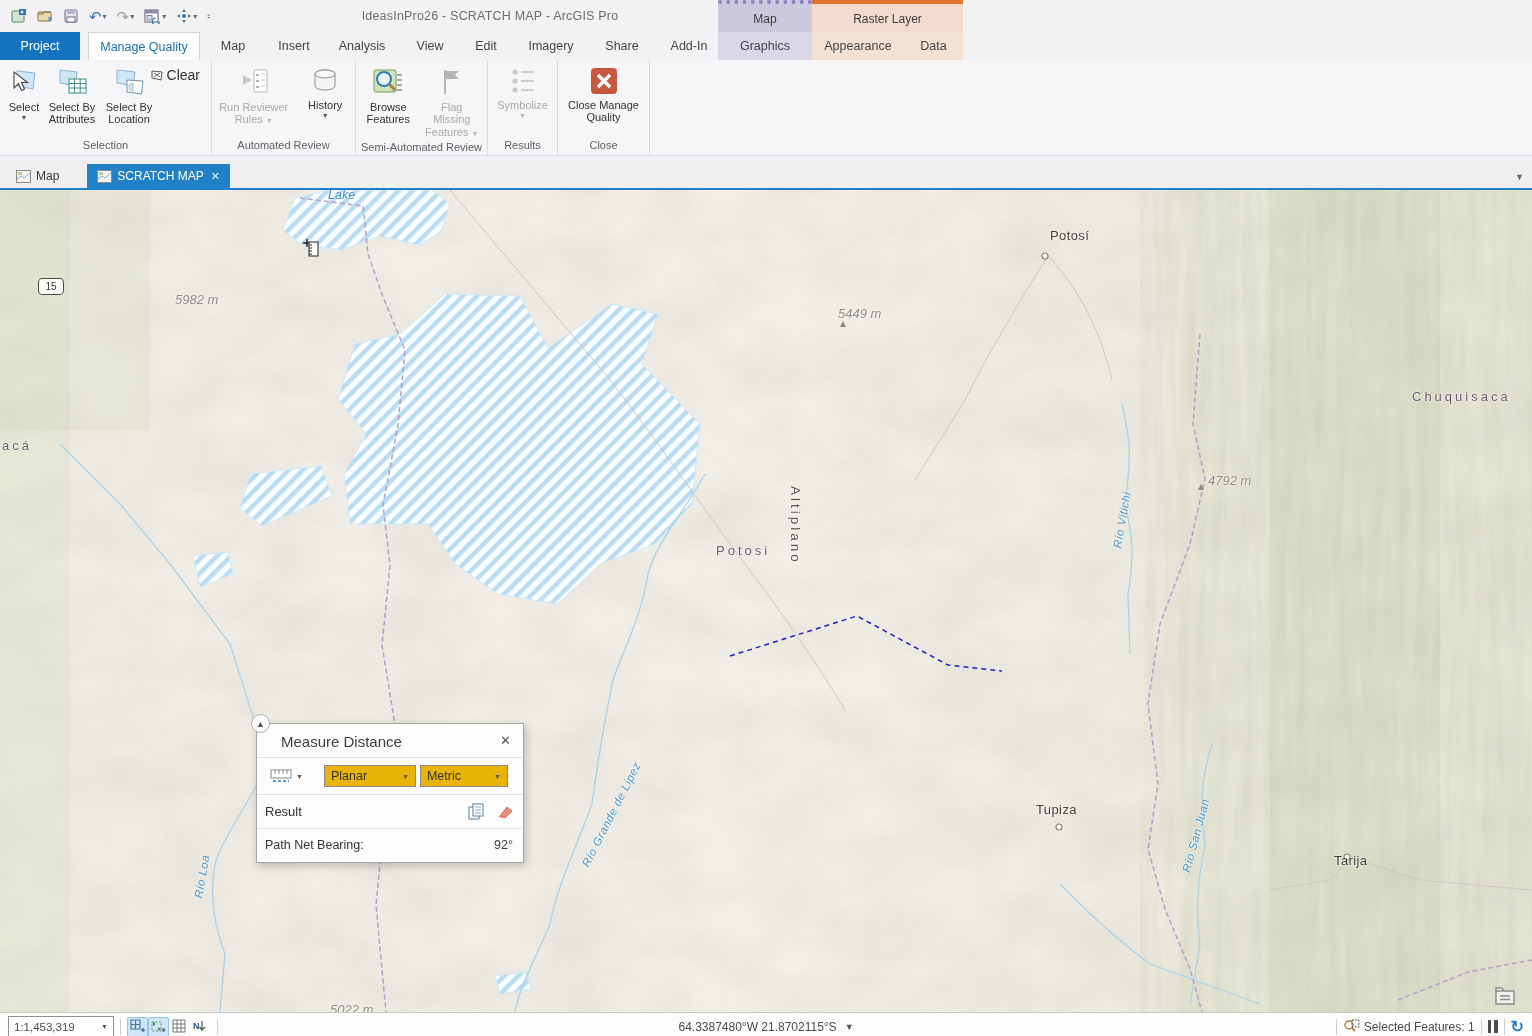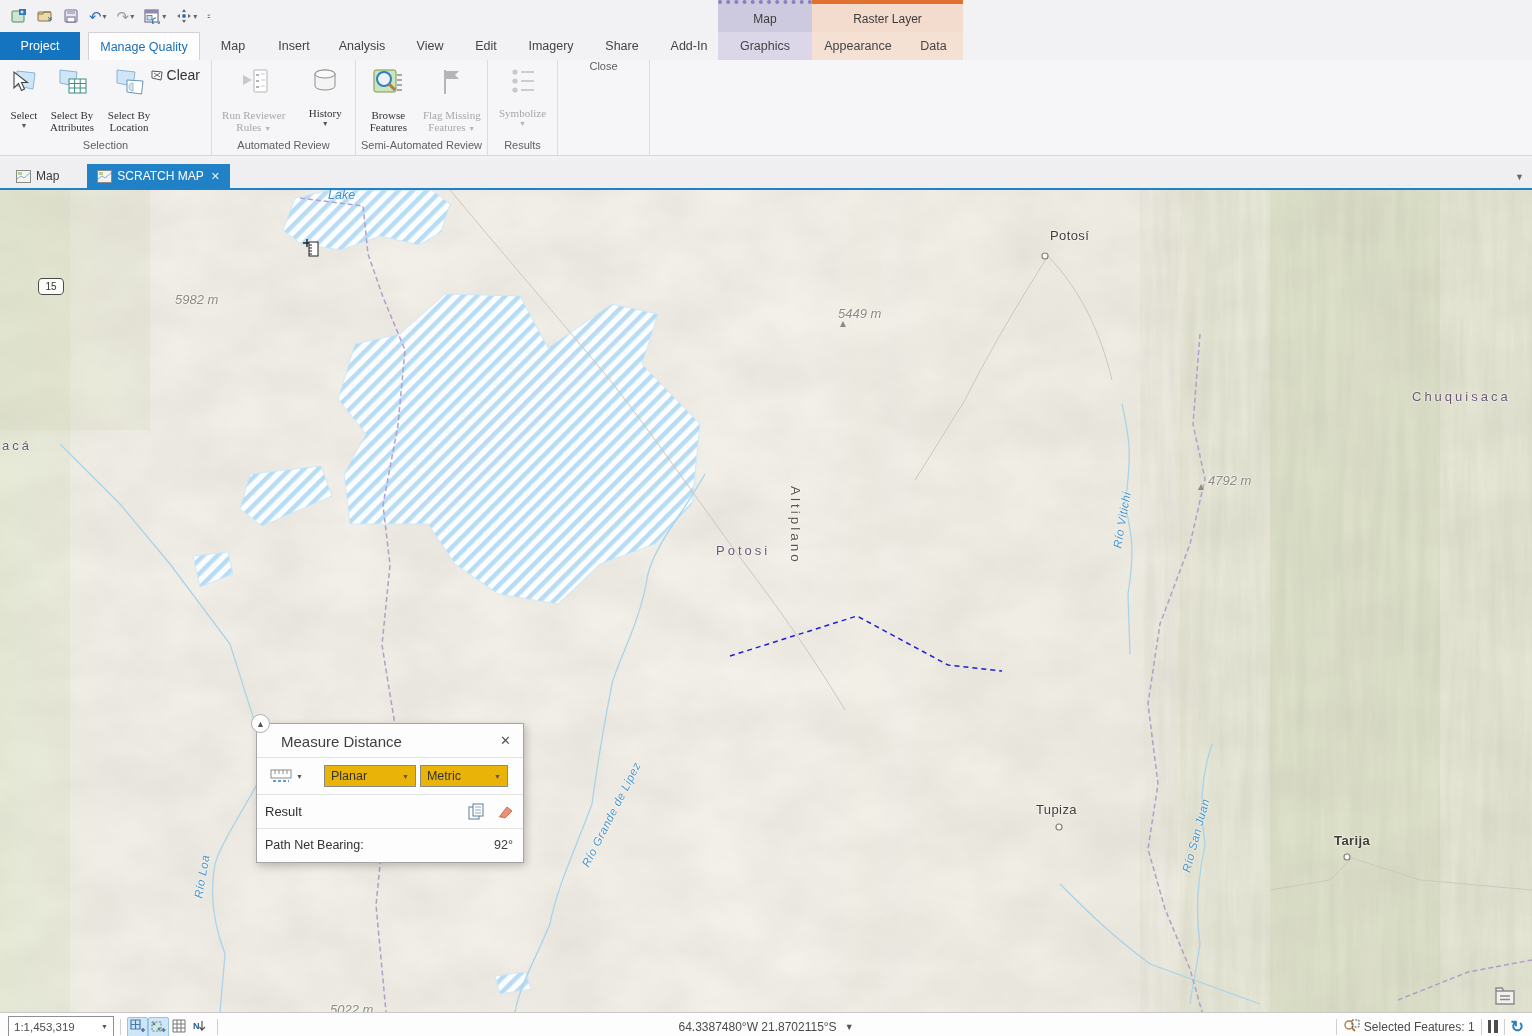--- a/index.html
+++ b/index.html
@@ -29,21 +29,21 @@
   .rtab.active { background:#fdfdfe; color:#1b6fb5; border:1px solid #d4d2d6; border-bottom:none; }
   .ctx-tab-map { background:#dbd7e8; }
   .ctx-tab-raster { background:#f5e1d3; }
 
   
   .ribbon { position:relative; height:96px; background:#f6f5f7; border-bottom:1px solid #cdd9e4; display:flex; }
   .rgroup { display:flex; flex-direction:column; border-right:1px solid #dddbe0; padding:0 4px; }
   .rgroup-content { flex:1; display:flex; align-items:flex-start; position:relative; padding-top:4px; }
   .rgroup-label { height:16px; text-align:center; font-size:11px; color:#5f5e63; }
   .bigbtn { display:flex; flex-direction:column; align-items:center; padding:3px 2px; border-radius:2px; cursor:default; }
-  .bigbtn .blabel { margin-top:12px; font-size:11px; line-height:1.12; text-align:center; color:#333;font-family:Liberation Serif, serif; }
+  .bigbtn .blabel { margin-top:4px; font-size:11px; line-height:1.12; text-align:center; color:#333; }
   .bigbtn.disabled .blabel { color:#a8a8a8; }
   .bcaret { font-size:7px; color:#555; line-height:1; margin-top:1px; }
   .bigbtn.disabled .bcaret { color:#b5b5b5; }
   .smallbtn { position:absolute; right:4px; top:6px; display:flex; align-items:center; gap:3px;
     font-size:14px; color:#333; padding:1px 3px; border-radius:2px; cursor:default; }
 
   
   .viewtabs { position:relative; height:30px; margin-top:4px; background:#efeef1;
     border-bottom:2px solid #2081c6; display:flex; align-items:flex-end; padding-left:6px; }
   .vtab { display:flex; align-items:center; gap:5px; height:24px; padding:0 10px;
@@ -152,20 +152,21 @@
     </span>
     <span class="qbtn">
       <svg width="16" height="16">
           <circle cx="8" cy="8" r="2" fill="#2f77b8"></circle>
           <path d="M8 1 l2 3 -4 0 Z M8 15 l2 -3 -4 0 Z M1 8 l3 -2 0 4 Z M15 8 l-3 -2 0 4 Z" fill="#6b6b6b"></path>
         </svg>
         <span class="qcaret">▾</span>
     </span>
     <span class="qbtn" style="color:#555;font-size:10px;">⹀</span>
   </div>
+  <div class="apptitle">IdeasInPro26 - SCRATCH MAP - ArcGIS Pro</div>
   <div class="ctx-hdr ctx-map-hdr">Map</div>
   <div class="ctx-hdr ctx-raster-hdr">Raster Layer</div>
 </div>
 
 <div class="tabrow">
   <div class="rtab project" style="left:0;width:80px;">Project</div>
   <div class="rtab active" style="left:88px;width:112px;">Manage Quality</div>
   <div class="rtab" style="left:200px;width:66px;">Map</div>
   <div class="rtab" style="left:266px;width:56px;">Insert</div>
   <div class="rtab" style="left:326px;width:72px;">Analysis</div>
@@ -274,20 +275,29 @@
             <path d="M12 5 h13 M12 14 h13 M12 23 h13" stroke="#c0c0c0" stroke-width="1.6"></path>
           </svg>
         <span class="blabel">Symbolize</span>
         <span class="bcaret">▼</span>
       </div>
     </div>
     <div class="rgroup-label">Results</div>
   </div>
 
   <div class="rgroup" style="width:92px;">
+    <div class="rgroup-content" style="justify-content:center;">
+      <div class="bigbtn" style="width:84px;">
+        <svg width="28" height="28">
+            <rect x="1" y="1" width="26" height="26" rx="4" fill="#c9573f"></rect>
+            <path d="M8 8 l12 12 M20 8 l-12 12" stroke="#fff" stroke-width="3.4"></path>
+          </svg>
+        <span class="blabel">Close Manage Quality</span>
+      </div>
+    </div>
     <div class="rgroup-label">Close</div>
   </div>
 
   <div style="flex:1;"></div>
 </div>
 
 <div class="viewtabs">
   <div class="vtab">
     <svg width="15" height="13">
         <rect x="0.5" y="0.5" width="14" height="12" fill="#f5f3ec" stroke="#8a8a8a"></rect>
@@ -378,21 +388,21 @@
   </svg>
 
   <div class="mlabel lbl-lake" style="left:328px;top:-2px;">Lake</div>
   <div class="shield" style="left:38px;top:88px;">15</div>
   <div class="mlabel lbl-elev" style="left:175px;top:102px;">5982 m</div>
   <div class="mlabel lbl-elev" style="left:838px;top:116px;text-align:right;">5449 m</div>
   <div class="mlabel lbl-elev" style="left:1208px;top:283px;">4792 m</div>
   <div class="mlabel lbl-elev" style="left:330px;top:812px;">5022 m</div>
   <div class="mlabel lbl-city" style="left:1050px;top:38px;">Potosí</div>
   <div class="mlabel lbl-city" style="left:1036px;top:612px;">Tupiza</div>
-  <div class="mlabel lbl-city" style="left:1334px;top:643px;font-weight:bold;">Tarija</div>
+  <div class="mlabel lbl-city" style="left:1334px;top:663px;">Tarija</div>
   <div class="mlabel lbl-region" style="left:716px;top:353px;">Potosi</div>
   <div class="mlabel lbl-region" style="left:1412px;top:199px;">Chuquisaca</div>
   <div class="mlabel lbl-altiplano" style="left:788px;top:296px;">Altiplano</div>
   <div class="mlabel lbl-region" style="left:2px;top:248px;">acá</div>
   <div class="mlabel lbl-river" style="left:585px;top:670px;transform:rotate(-63deg);transform-origin:0 50%;">Río Grande de Lipez</div>
   <div class="mlabel lbl-river" style="left:198px;top:702px;transform:rotate(-80deg);transform-origin:0 50%;">Río Loa</div>
   <div class="mlabel lbl-river" style="left:1117px;top:352px;transform:rotate(-80deg);transform-origin:0 50%;">Río Vitichi</div>
   <div class="mlabel lbl-river" style="left:1186px;top:676px;transform:rotate(-75deg);transform-origin:0 50%;">Río San Juan</div>
 
   <svg style="position:absolute;left:302px;top:48px;" width="20" height="20">

